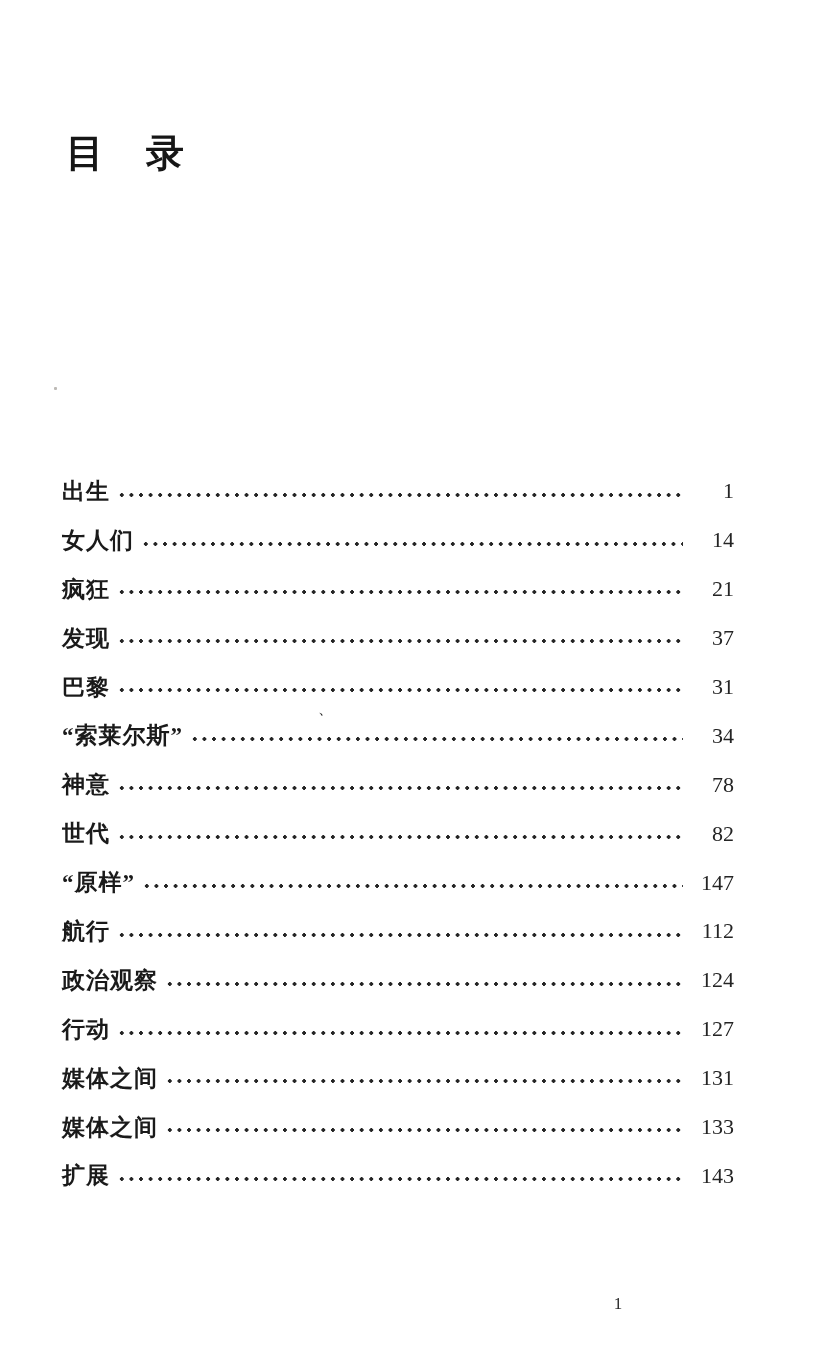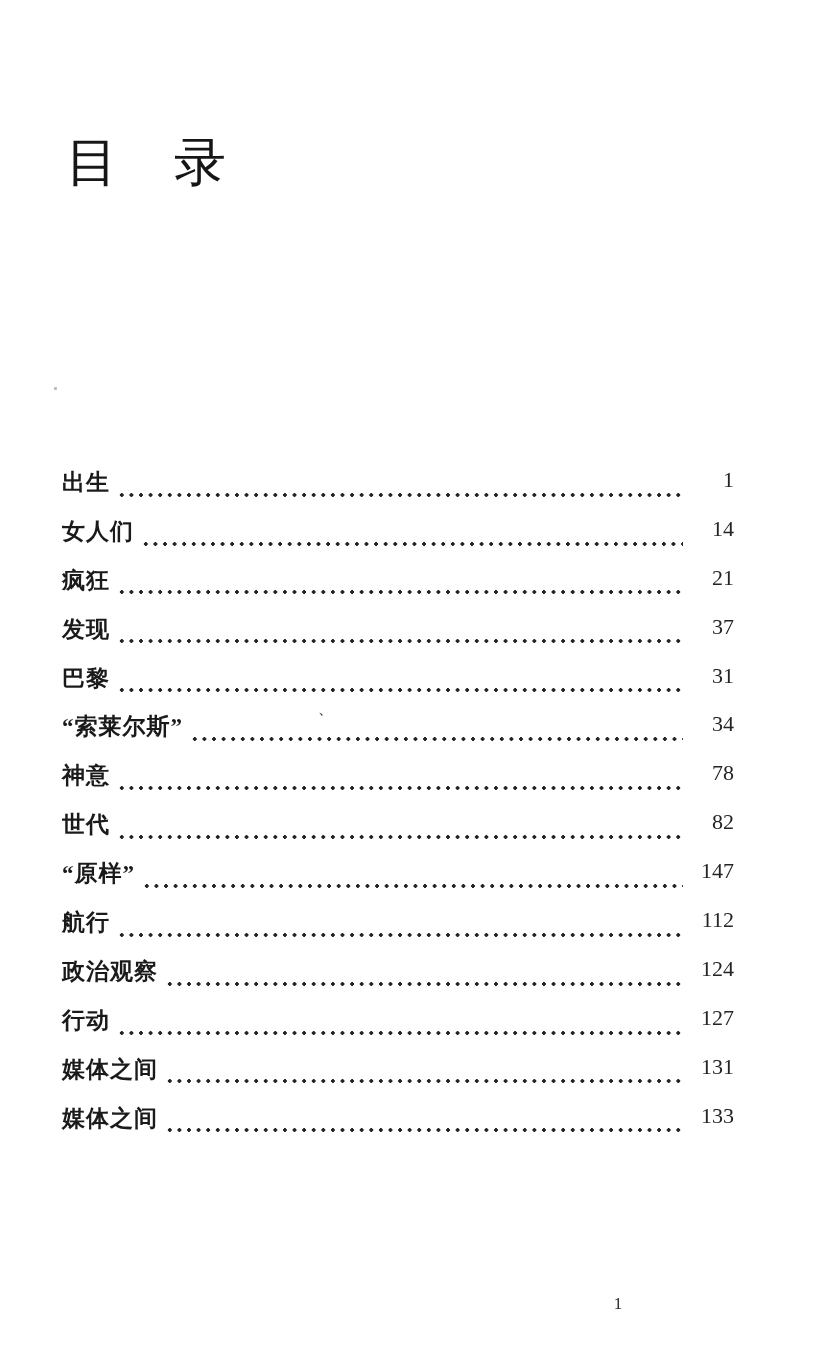--- a/index.html
+++ b/index.html
@@ -13,34 +13,35 @@
     background: #ffffff;
     overflow: hidden;
     font-family: "Liberation Serif", "DejaVu Serif", serif;
     color: #1c1c1c;
   }
   .page-title {
     position: absolute;
     left: 66px;
     top: 128px;
     margin: 0;
-    font-size: 52px;
-    font-weight: 400;
+    font-size: 38px;
+    font-weight: 700;
     letter-spacing: 2px;
     white-space: pre;
     color: #161616;
   }
   .toc-list {
     position: absolute;
     left: 62px;
     top: 467px;
     width: 672px;
   }
   .toc-row {
     display: flex;
+    align-items: center;
     height: 48.9px;
     font-size: 23px;
   }
   .toc-label {
     white-space: pre;
     font-weight: 700;
     color: #1a1a1a;
     letter-spacing: 1px;
   }
   .toc-leader {
@@ -169,18 +170,23 @@
     <span class="toc-leader"></span>
     <span class="toc-page">131</span>
   </div>
 
   <div class="toc-row">
     <span class="toc-label">媒体之间</span>
     <span class="toc-leader"></span>
     <span class="toc-page">133</span>
   </div>
 
+  <div class="toc-row">
+    <span class="toc-label">扩展</span>
+    <span class="toc-leader"></span>
+    <span class="toc-page">143</span>
+  </div>
 </div>
 
 <span class="stray-mark">、</span>
 <span class="speck"></span>
 
 <div class="folio">1</div>
 
 </body></html>

